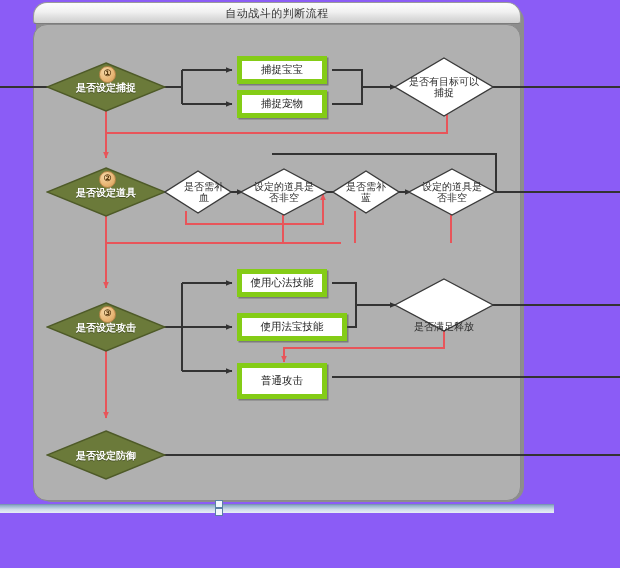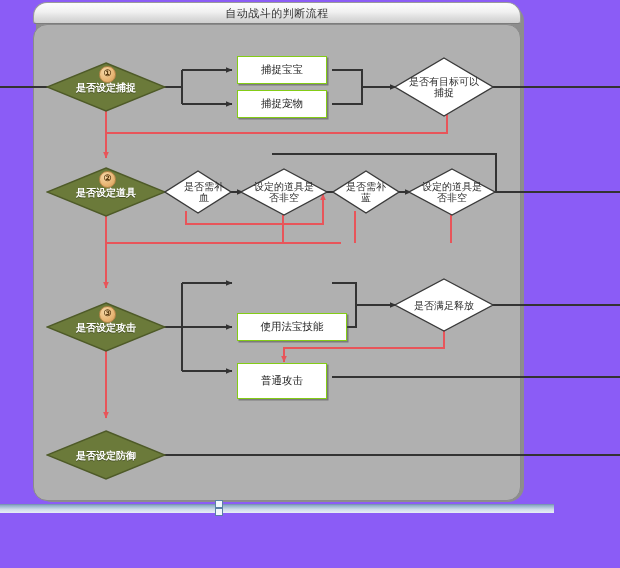--- a/index.html
+++ b/index.html
@@ -41,21 +41,21 @@
 
   .d-green .dlabel{color:#ffffff;font-weight:bold;text-shadow:0 1px 0 rgba(0,0,0,.35);}
   .d-white .dlabel{color:#2a2a2a;}
 
   .badge{position:absolute;z-index:3;width:15px;height:15px;border-radius:50%;
     background:radial-gradient(circle at 35% 30%, #f6d9a8 0%, #e9b878 55%, #d39a52 100%);
     border:1px solid #b8864a;color:#5a3c12;font-size:9px;font-weight:bold;
     line-height:13px;text-align:center;}
 
   .rectbox{
-    background:#ffffff;border:1px solid #84cc16;
+    background:#ffffff;border:5px solid #84cc16;
     box-shadow:1.5px 1.5px 0 rgba(80,80,80,.55);
     display:flex;align-items:center;justify-content:center;
     font-size:10.5px;color:#1d1d1d;
   }
 
   
   .ruler{position:absolute;left:0;top:504px;width:554px;height:8px;
     background:linear-gradient(#8aa6c4 0%, #9fb8d2 18%, #cfdcea 55%, #e8eef6 100%);
     border-top:1px solid #7b97b5;}
   .handle{position:absolute;width:6px;height:6px;background:#f2f7fc;
@@ -188,30 +188,33 @@
   </div>
 
   <div class="node diamond d-green" style="left:46px;top:302px;width:120px;height:50px;">
     <svg class="dshape" viewBox="0 0 120 50" preserveAspectRatio="none">
       <polygon points="60,1 119,25 60,49 1,25" fill="#6b7a3a" stroke="#4e5a28" stroke-width="1.4"></polygon>
     </svg>
     <div class="badge" style="left:53px;top:4px;">③</div>
     <div class="dlabel">是否设定攻击</div>
   </div>
 
+  <div class="node rectbox" style="left:237px;top:269px;width:90px;height:28px;">
+    <span>使用心法技能</span>
+  </div>
 
   <div class="node rectbox" style="left:237px;top:313px;width:110px;height:28px;">
     <span>使用法宝技能</span>
   </div>
 
   <div class="node rectbox" style="left:237px;top:363px;width:90px;height:36px;">
     <span>普通攻击</span>
   </div>
 
-  <div class="node diamond d-white" style="left:394px;top:278px;width:100px;height:54px;">
+  <div class="node diamond d-white" style="left:394px;top:278px;width:100px;height:54px;align-items:flex-end;">
     <svg class="dshape" viewBox="0 0 100 54" preserveAspectRatio="none">
       <polygon points="50,1 99,27 50,53 1,27" fill="#ffffff" stroke="#3a3a3a" stroke-width="1.4"></polygon>
     </svg>
     <div class="dlabel" style="width:80px;">是否满足释放</div>
   </div>
 
   <div class="node diamond d-green" style="left:46px;top:430px;width:120px;height:50px;">
     <svg class="dshape" viewBox="0 0 120 50" preserveAspectRatio="none">
       <polygon points="60,1 119,25 60,49 1,25" fill="#6b7a3a" stroke="#4e5a28" stroke-width="1.4"></polygon>
     </svg>

